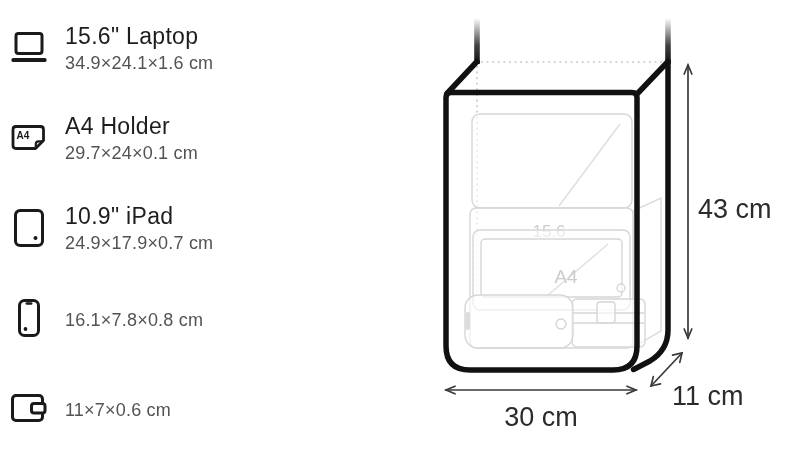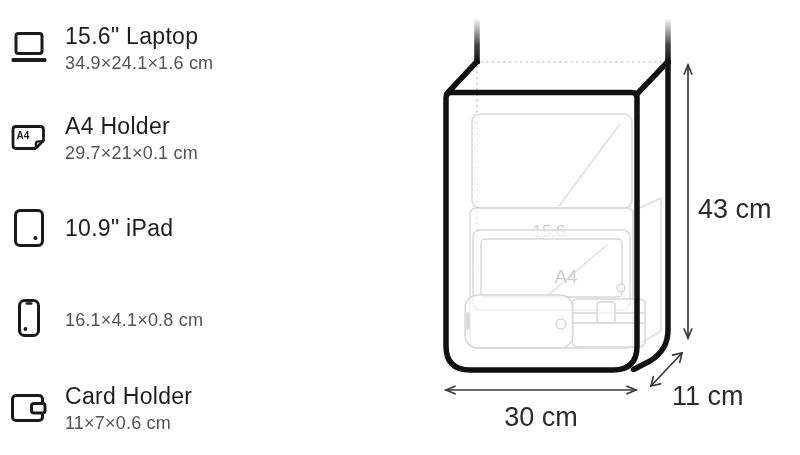--- a/index.html
+++ b/index.html
@@ -43,58 +43,58 @@
     <div class="row">
       <div class="icon-box">
         <svg width="44" height="42" viewBox="0 0 44 42" fill="none" stroke="#1a1a1a">
           <path d="M9 9.5 H33.5 Q36.5 9.5 36.5 12.5 V23.5 L28.5 31.5 H9 Q6 31.5 6 28.5 V12.5 Q6 9.5 9 9.5 Z" stroke-width="2.8" stroke-linejoin="round"></path>
           <path d="M28.8 31 V27 Q28.8 24.3 31.5 24.3 H36" stroke-width="2.2"></path>
           <text x="9.5" y="21.5" font-size="10" font-weight="700" fill="#1a1a1a" stroke="none" font-family="Liberation Sans, DejaVu Sans, sans-serif">A4</text>
         </svg>
       </div>
       <div class="txt">
         <div class="title">A4 Holder</div>
-        <div class="dims">29.7×21×0.1 cm</div>
+        <div class="dims">29.7×24×0.1 cm</div>
       </div>
     </div>
 
     <div class="row">
       <div class="icon-box">
         <svg width="44" height="42" viewBox="0 0 44 42" fill="none" stroke="#1a1a1a">
           <rect x="8.5" y="3.5" width="27" height="35" rx="4.5" stroke-width="3"></rect>
           <circle cx="28.5" cy="31" r="2" fill="#1a1a1a" stroke="none"></circle>
         </svg>
       </div>
       <div class="txt">
         <div class="title">10.9" iPad</div>
+        <div class="dims">24.9×17.9×0.7 cm</div>
       </div>
     </div>
 
     <div class="row">
       <div class="icon-box">
         <svg width="44" height="42" viewBox="0 0 44 42" fill="none" stroke="#1a1a1a">
           <rect x="12.5" y="3.5" width="19" height="35" rx="5" stroke-width="3"></rect>
           <rect x="18.5" y="5.2" width="7" height="2.6" rx="1.3" fill="#1a1a1a" stroke="none"></rect>
           <circle cx="18.5" cy="32" r="1.9" fill="#1a1a1a" stroke="none"></circle>
         </svg>
       </div>
       <div class="txt">
-        <div class="dims">16.1×4.1×0.8 cm</div>
+        <div class="dims">16.1×7.8×0.8 cm</div>
       </div>
     </div>
 
     <div class="row">
       <div class="icon-box">
         <svg width="44" height="42" viewBox="0 0 44 42" fill="none" stroke="#1a1a1a">
           <rect x="5.5" y="8.5" width="30" height="25" rx="3.5" stroke-width="3"></rect>
           <rect x="24.5" y="16.5" width="13.5" height="9.5" rx="2.5" stroke-width="3" fill="#ffffff"></rect>
         </svg>
       </div>
       <div class="txt">
-        <div class="title">Card Holder</div>
         <div class="dims">11×7×0.6 cm</div>
       </div>
     </div>
 
   </div>
 
   <svg id="bag-diagram" width="380" height="455" viewBox="420 0 380 455" fill="none">
     <defs>
       <linearGradient id="strapFade" x1="0" y1="0" x2="0" y2="1">
         <stop offset="0" stop-color="#111111" stop-opacity="0"></stop>

